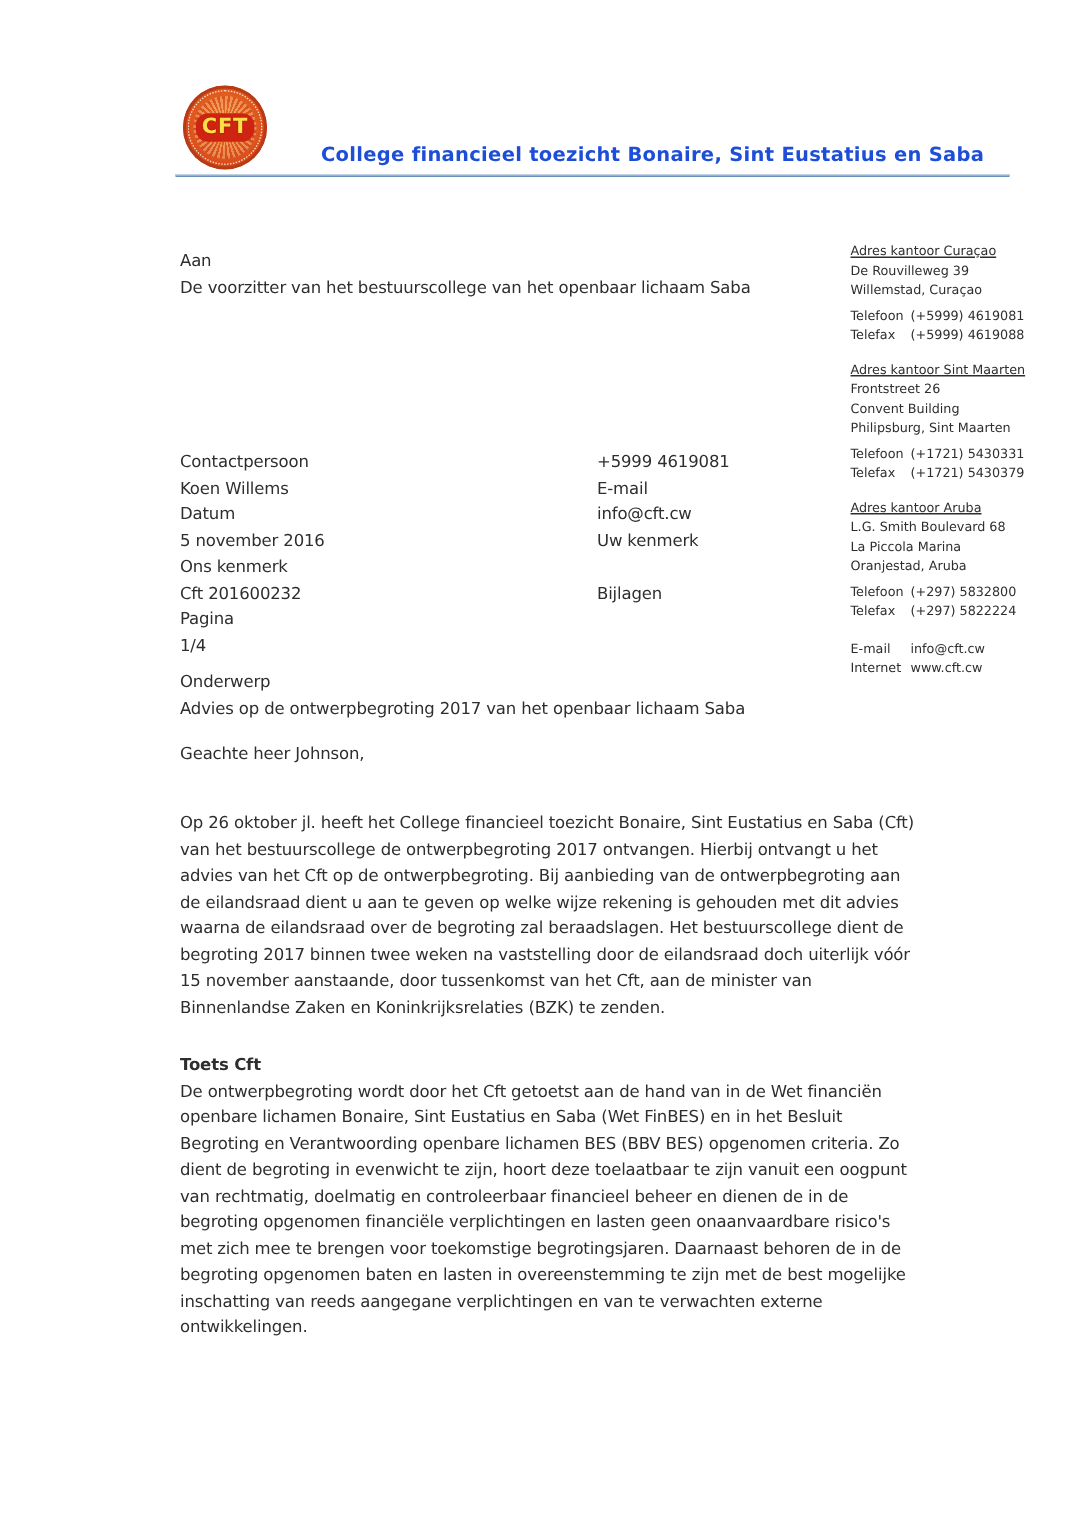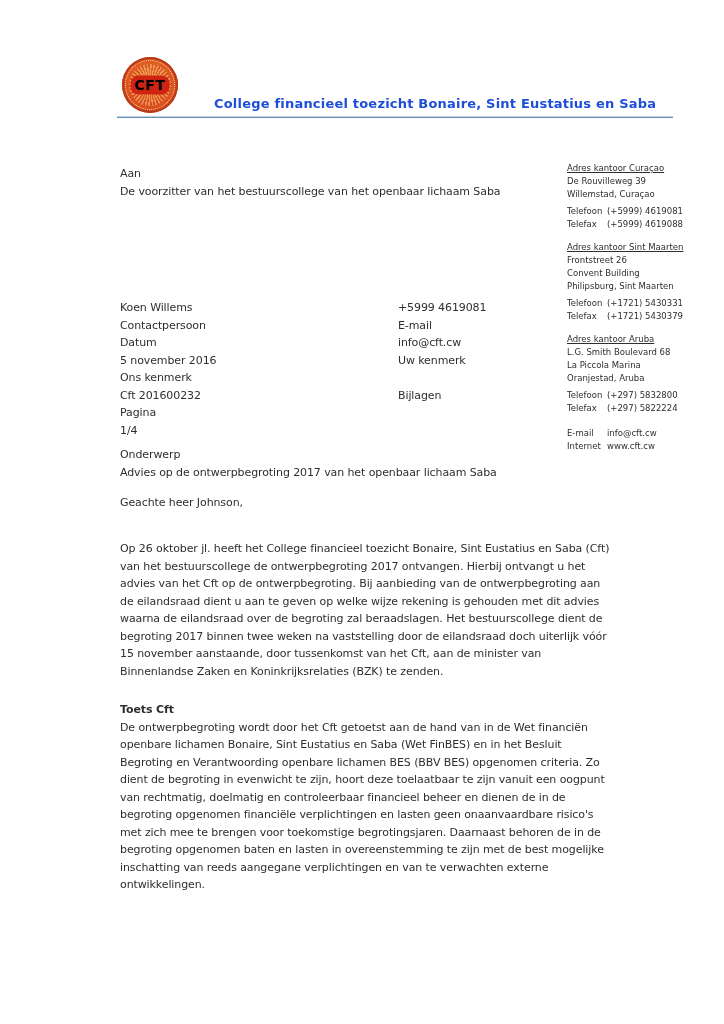--- a/index.html
+++ b/index.html
@@ -38,21 +38,21 @@
     position: absolute;
     inset: 3px;
     border-radius: 50%;
     border: 1px dotted rgba(255,245,220,0.85);
   }
   .logo-text {
     position: absolute;
     left: 50%; top: 50%;
     transform: translate(-50%, -50%);
     background: #cf2412;
-    color: #000000;
+    color: #fde047;
     font-weight: bold;
     font-size: 14px;
     letter-spacing: 0.5px;
     line-height: 16px;
     padding: 1px 4px 2px 4px;
     border-radius: 8px;
     z-index: 2;
     text-shadow: 0 0 1px #8d1206;
     text-align: right;
   }
@@ -197,22 +197,22 @@
   <div class="main">
 
     <div class="recipient">
       <div class="recipient-line">Aan</div>
       <div class="recipient-line">De voorzitter van het bestuurscollege van het openbaar lichaam Saba</div>
     </div>
 
     <div class="meta-grid">
       <div class="meta-col">
         <div class="meta-pair">
+          <div>Contactpersoon</div>
           <div>Koen Willems</div>
-          <div>Contactpersoon</div>
         </div>
         <div class="meta-pair">
           <div>Datum</div>
           <div>5 november 2016</div>
         </div>
         <div class="meta-pair">
           <div>Ons kenmerk</div>
           <div>Cft 201600232</div>
         </div>
         <div class="meta-pair">

